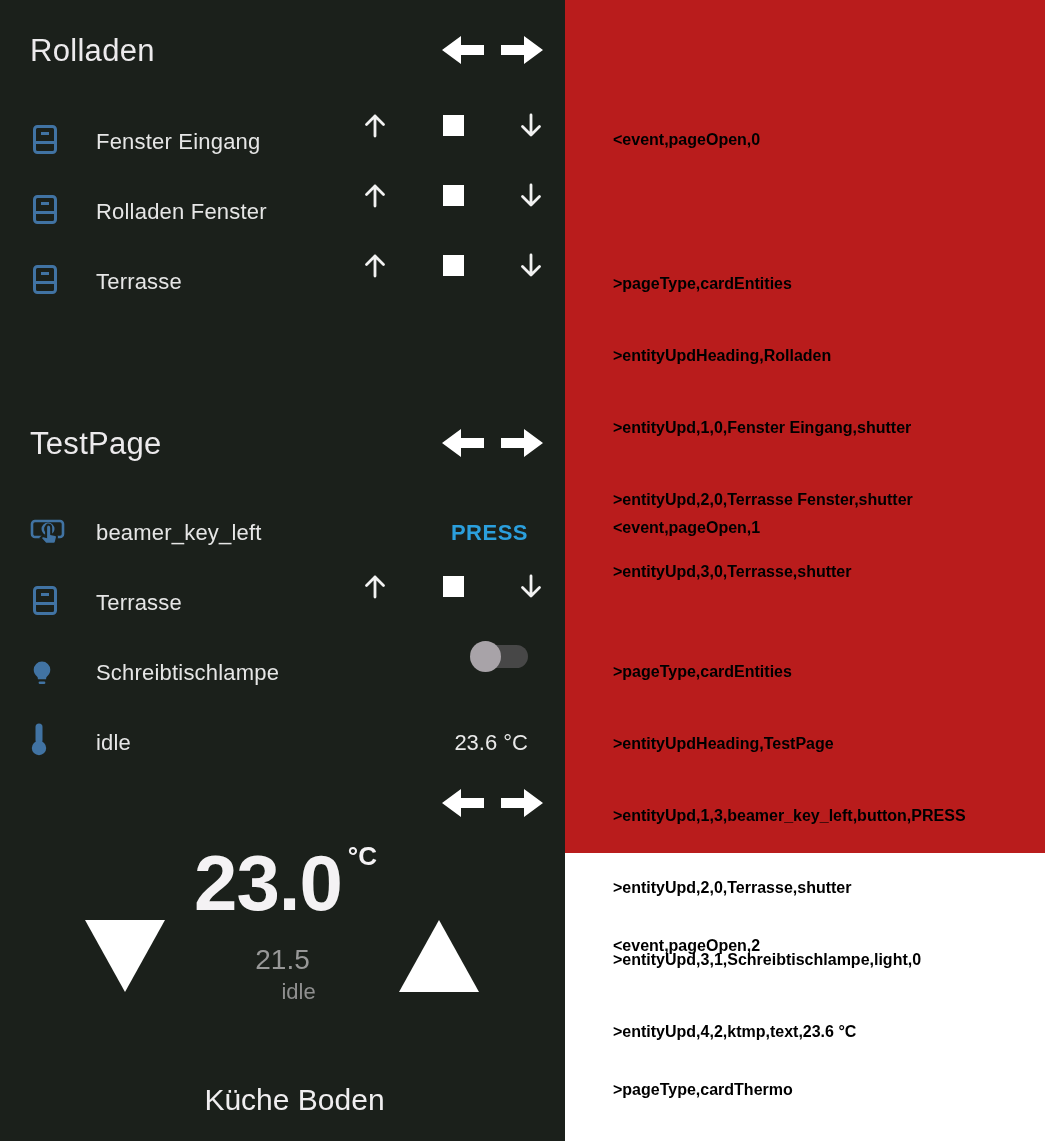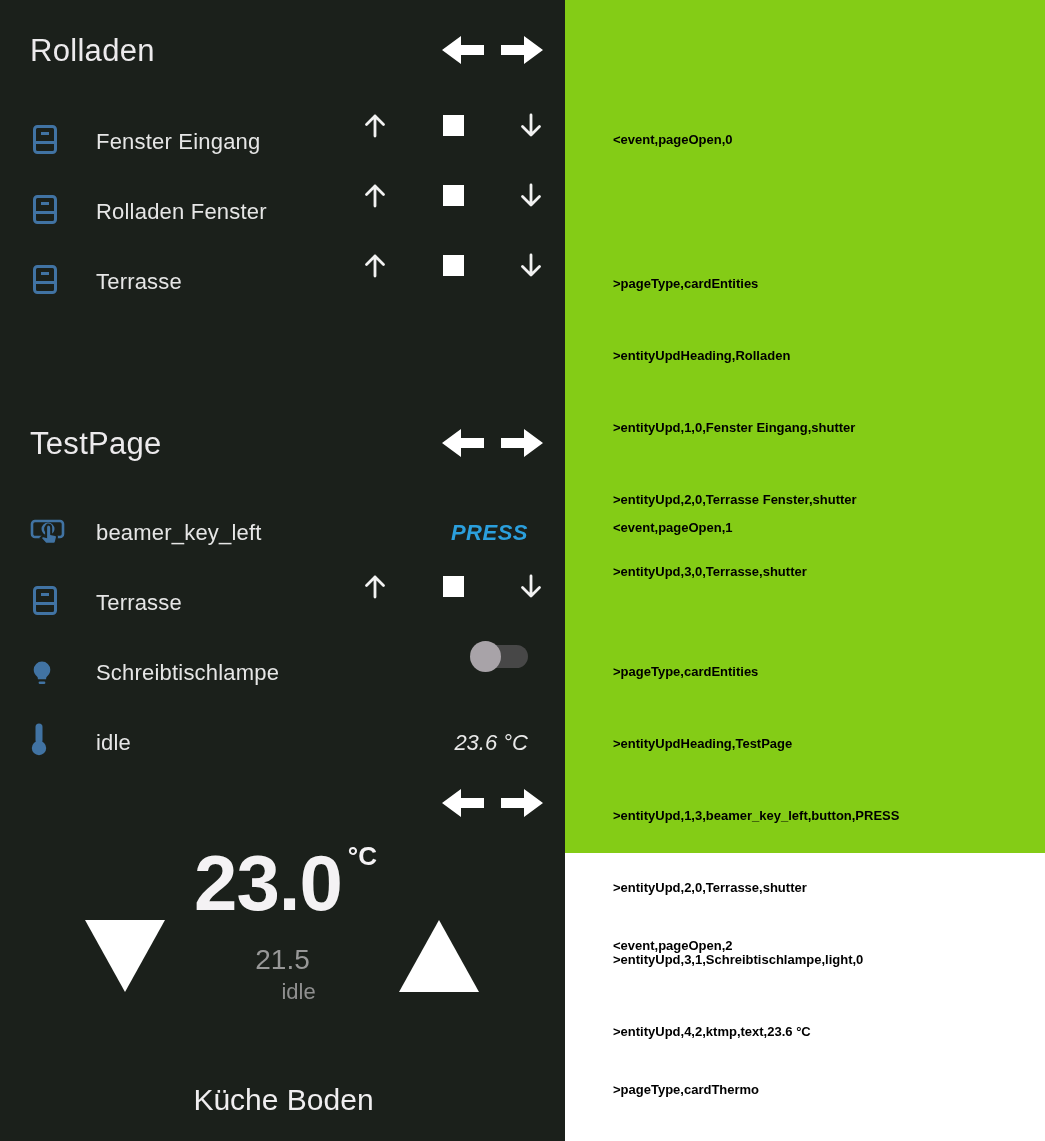--- a/index.html
+++ b/index.html
@@ -1,64 +1,64 @@
 <!DOCTYPE html>
 <html><head>
 <meta charset="utf-8">
 <style>
   * { margin:0; padding:0; box-sizing:border-box; }
   html,body { width:1045px; height:1141px; background:#ffffff; overflow:hidden;
               font-family:"Liberation Sans", sans-serif; }
-  .stage { position:relative; width:1045px; height:853px; background:#84cc16; }
+  .stage { position:relative; width:1045px; height:853px; background:#b91c1c; }
 
   
   .panel { position:absolute; left:0; top:0; width:565px; height:1141px; background:#1b201b; }
 
   .card-heading { position:absolute; left:30px; font-size:31px; font-weight:400;
                   color:#eceaec; letter-spacing:.3px; }
   .nav { position:absolute; right:22px; display:flex; gap:17px; }
   .nav svg { display:block; }
 
   .row { position:absolute; left:30px; width:505px; height:60px;
          display:flex; align-items:flex-end; }
   .row .entity-icon { width:46px; display:flex; justify-content:flex-start; align-items:center; }
   .row .entity-name { margin-left:20px; font-size:22px; color:#e6e6e6; letter-spacing:.2px; }
 
   .shutter-controls { position:absolute; left:328px; width:190px; height:60px;
                       display:flex; align-items:center; justify-content:space-between; }
   .ctrl-btn { width:34px; height:40px; display:flex; align-items:center; justify-content:center; }
   .stop-square { width:21px; height:21px; background:#ffffff; }
 
-  .right-value { position:absolute; right:7px; font-size:22px; color:#e9e9e9;font-style:italic; }
+  .right-value { position:absolute; right:7px; font-size:22px; color:#e9e9e9; }
   .press-label { font-weight:700; letter-spacing:.5px; }
 
   .toggle { position:absolute; right:7px; top:15px; width:58px; height:31px; }
   .toggle-track { position:absolute; left:6px; top:4px; width:52px; height:23px;
                   border-radius:12px; background:#474747; }
   .toggle-knob { position:absolute; left:0; top:0; width:31px; height:31px;
                  border-radius:50%; background:#a8a3a8; }
 
   
   .thermo-temp { position:absolute; left:0; top:843px; width:565px; text-align:center; }
   .thermo-temp .cur { font-size:78px; font-weight:700; color:#f4f2f4; line-height:80px;
                       letter-spacing:-1px; }
   .thermo-temp .unit { font-size:26px; font-weight:700; color:#f4f2f4;
                        vertical-align:top; position:relative; top:-2px; left:6px; }
   .thermo-target { position:absolute; left:0; top:944px; width:565px; text-align:center;
                    font-size:28px; color:#989898; }
   .thermo-state { position:absolute; left:0; top:979px; width:565px; text-align:center;
                   font-size:22px; color:#8f8f8f;padding-left:32px; }
-  .thermo-title { position:absolute; left:1px; top:1083px; width:565px; text-align:center;
+  .thermo-title { position:absolute; left:12px; top:1083px; width:565px; text-align:center;
                   font-size:30px; color:#f0eef0; }
   .tri-btn { position:absolute; }
   .tri-btn svg { display:block; }
 
   
   .proto-block { position:absolute; left:613px; color:#000000; font-weight:700;
-                 font-size:13px; line-height:24px; white-space:pre; }
+                 font-size:16px; line-height:24px; white-space:pre; }
   .proto-gap { height:24px; }
 </style>
 </head>
 <body>
 
 <svg width="0" height="0" style="position:absolute">
   <defs>
     <g id="arrow-left-block">
       <path d="M42 11 H19 V2 L0 16 L19 30 V21 H42 Z" fill="#ffffff"></path>
     </g>

